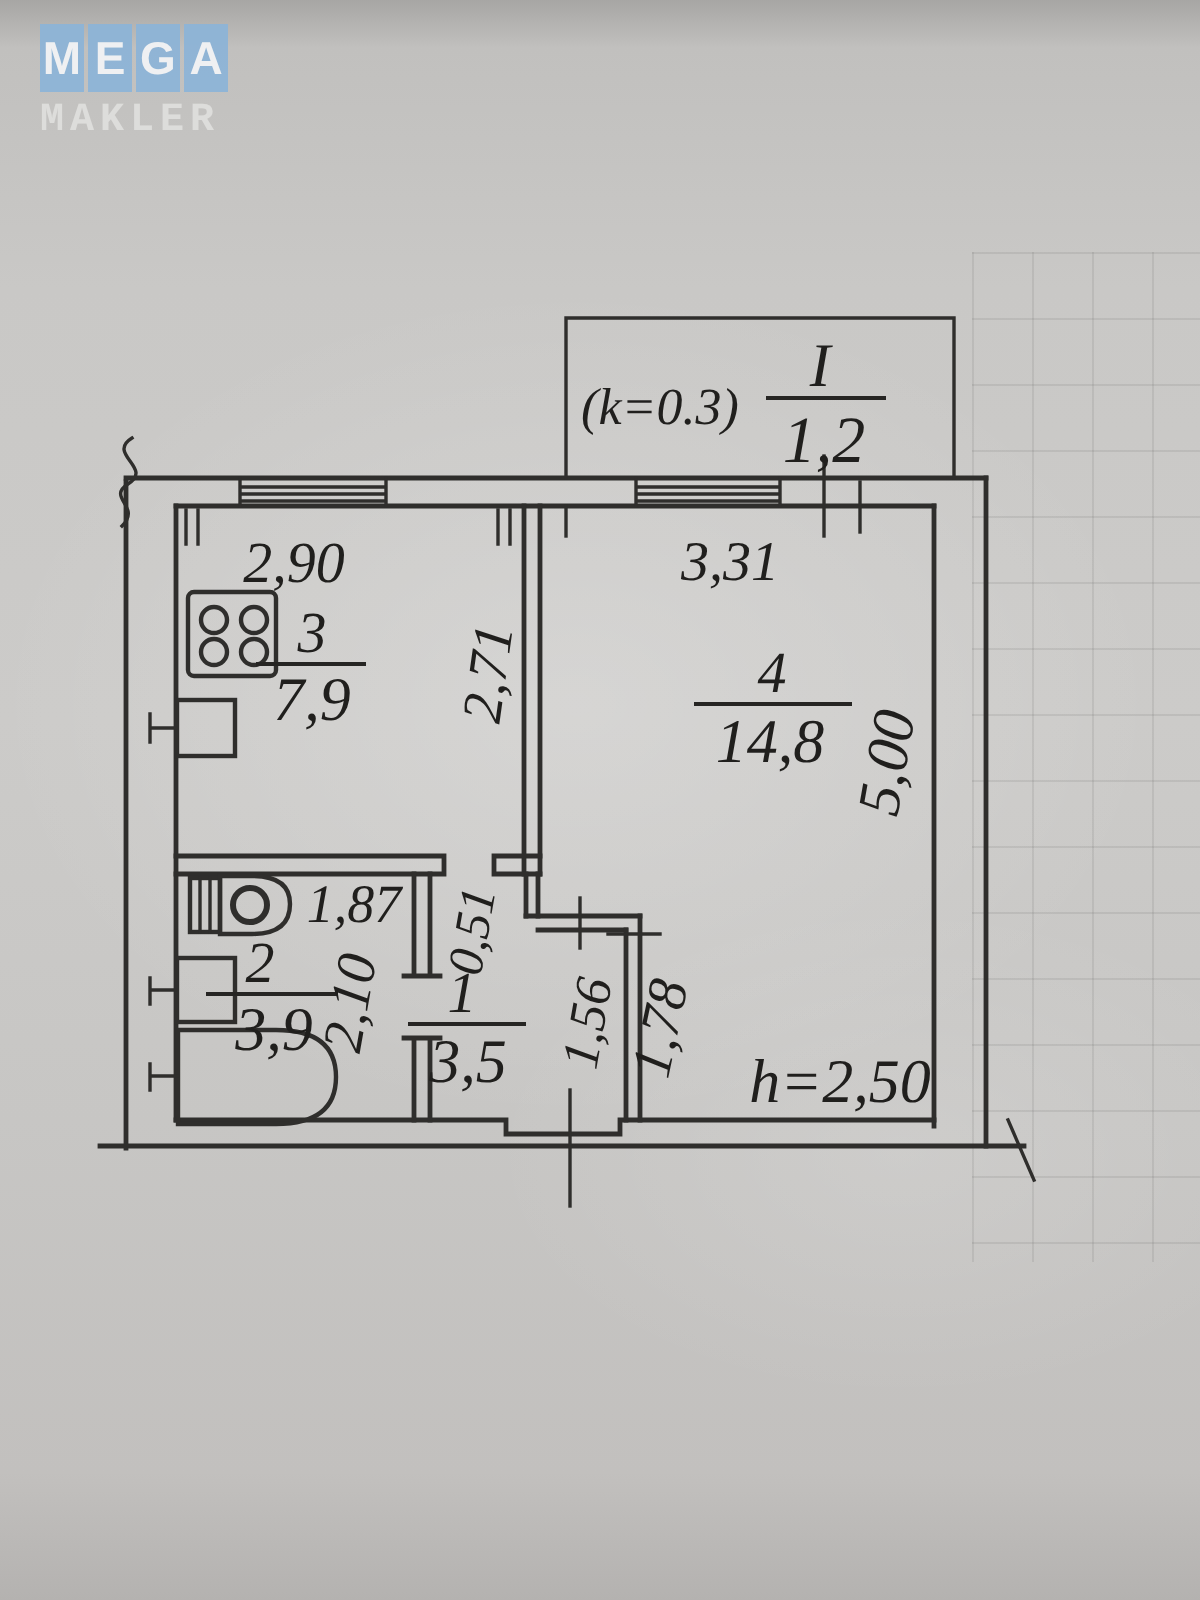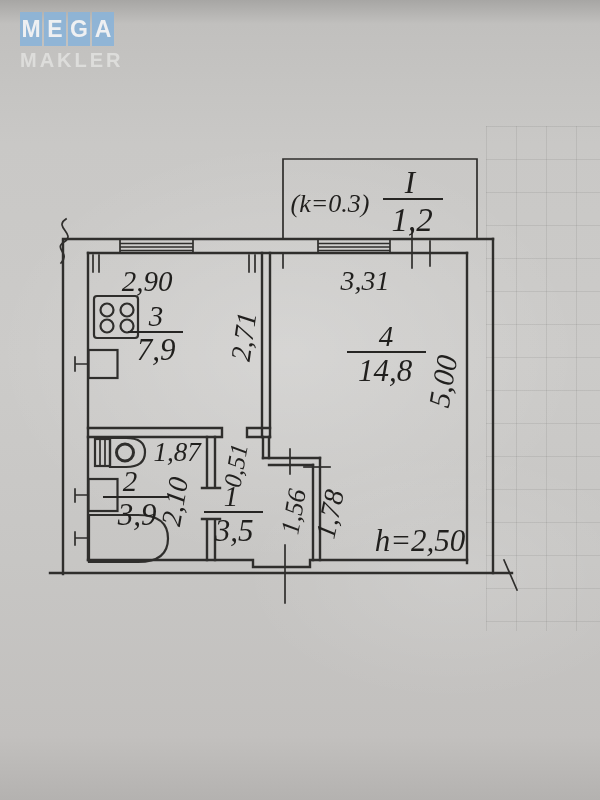--- a/index.html
+++ b/index.html
@@ -20,21 +20,21 @@
   }
   .logo{position:absolute;left:20px;top:12px;}
   .logo-tiles{display:flex;gap:2px;}
   .tile{
     width:22px;height:34px;display:flex;align-items:center;justify-content:center;
     background:#8cb4d8;opacity:.92;color:#f3f5f7;
     font-family:"Liberation Sans",sans-serif;font-weight:bold;font-size:23px;
   }
   .logo-sub{
     margin-top:3px;color:#e4e4e2;opacity:.8;
-    font-family:Liberation Sans, sans-serif;font-weight:bold;font-size:20px;letter-spacing:3px;
+    font-family:Liberation Mono, monospace;font-weight:bold;font-size:20px;letter-spacing:3px;
   }
   svg.plan{position:absolute;left:0;top:0;}
   svg.plan text{font-family:"Liberation Serif",serif;font-style:italic;fill:#201f1d;}
   .w{stroke:#2f2e2c;fill:none;stroke-width:2.4;stroke-linecap:square;}
   .thin{stroke:#2f2e2c;fill:none;stroke-width:1.7;stroke-linecap:square;}
   .fx{stroke:#2f2e2c;fill:none;stroke-width:2.2;stroke-linecap:square;}
   .bar{stroke:#262523;stroke-width:2;}
 </style>
 </head>
 <body>

